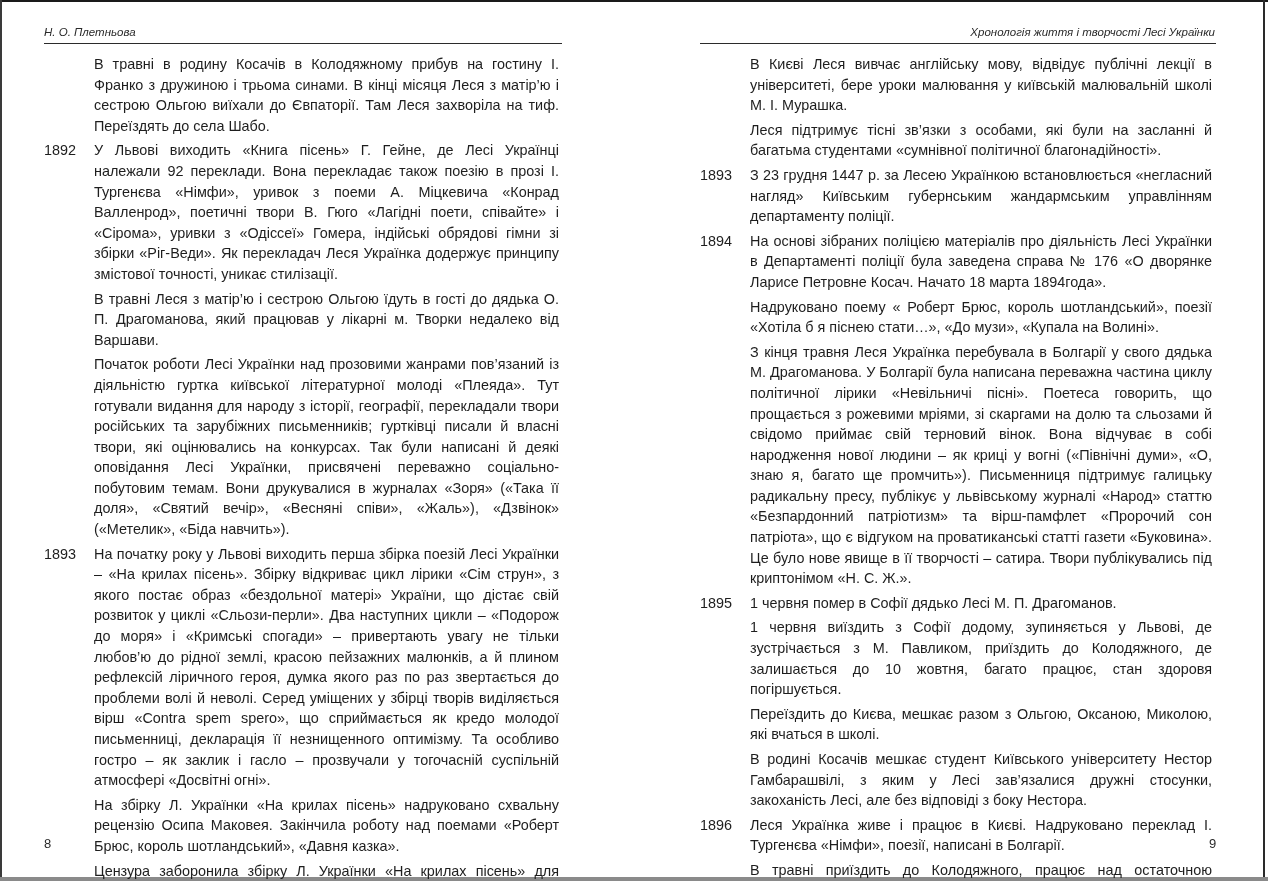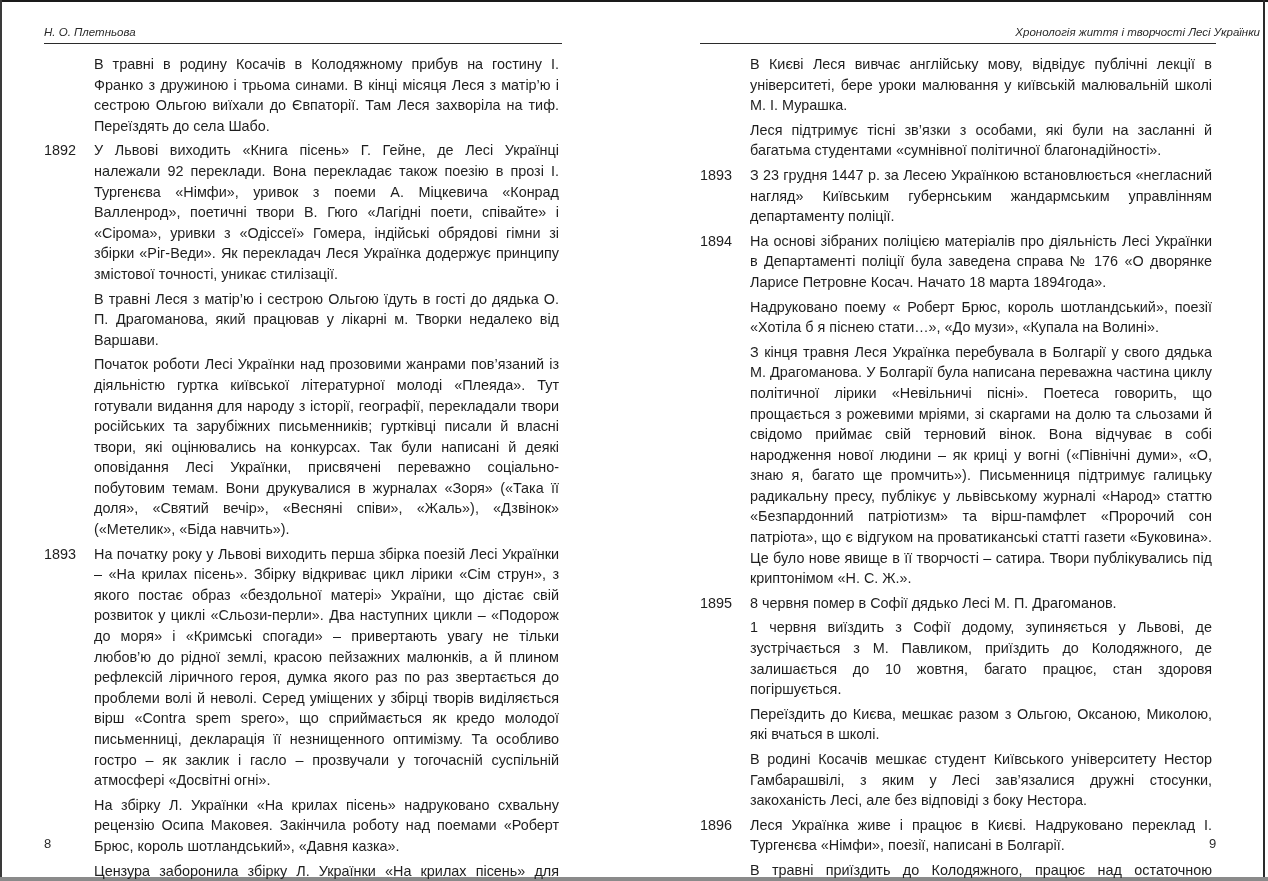--- a/index.html
+++ b/index.html
@@ -4,21 +4,21 @@
 <style>
   html, body { margin: 0; padding: 0; background: #ffffff; }
   body { width: 1268px; height: 881px; position: relative; overflow: hidden;
          font-family: "Liberation Sans", sans-serif; color: #1e1e1e; }
   .frame { position: absolute; left: 0; top: 0; width: 1268px; height: 881px; box-sizing: border-box; }
   .frame-top { position: absolute; left: 0; top: 0; width: 1268px; height: 2px; background: #1a1a1a; }
   .frame-left { position: absolute; left: 0; top: 0; width: 2px; height: 881px; background: #3a3a3a; }
   .frame-right { position: absolute; left: 1263px; top: 0; width: 2px; height: 881px; background: #2a2a2a; }
   .frame-bottom { position: absolute; left: 0; top: 877px; width: 1268px; height: 4px; background: #8a8a8a; }
 
-  .page { position: absolute; top: 0; height: 877px; padding-left: 45px; }
+  .page { position: absolute; top: 0; height: 877px; }
   .page.left { left: 0; width: 634px; }
   .page.right { left: 634px; width: 629px; }
 
   .running-head { position: absolute; top: 26px; font-size: 11.5px; font-style: italic; color: #2a2a2a; }
   .page.left .running-head { left: 44px; }
   .page.right .running-head { right: 48px; text-align: left; }
   .head-rule { position: absolute; top: 43px; height: 1px; background: #2b2b2b; }
   .page.left .head-rule { left: 44px; width: 518px; }
   .page.right .head-rule { left: 66px; width: 516px; }
 
@@ -82,21 +82,21 @@
       <p class="para">З 23 грудня 1447 р. за Лесею Українкою встановлюється «негласний нагляд» Київським губернським жандармським управлінням департаменту поліції.</p>
     </div>
     <div class="entry">
       <span class="year">1894</span>
       <p class="para">На основі зібраних поліцією матеріалів про діяльність Лесі Українки в Департаменті поліції була заведена справа № 176 «О дворянке Ларисе Петровне Косач. Начато 18 марта 1894года».</p>
       <p class="para">Надруковано поему « Роберт Брюс, король шотландський», поезії «Хотіла б я піснею стати…», «До музи», «Купала на Волині».</p>
       <p class="para">З кінця травня Леся Українка перебувала в Болгарії у свого дядька М. Драгоманова. У Болгарії була написана переважна частина циклу політичної лірики «Невільничі пісні». Поетеса говорить, що прощається з рожевими мріями, зі скаргами на долю та сльозами й свідомо приймає свій терновий вінок. Вона відчуває в собі народження нової людини – як криці у вогні («Північні думи», «О, знаю я, багато ще промчить»). Письменниця підтримує галицьку радикальну пресу, публікує у львівському журналі «Народ» статтю «Безпардонний патріотизм» та вірш-памфлет «Пророчий сон патріота», що є відгуком на проватиканські статті газети «Буковина». Це було нове явище в її творчості – сатира. Твори публікувались під криптонімом «Н. С. Ж.».</p>
     </div>
     <div class="entry">
       <span class="year">1895</span>
-      <p class="para">8 червня помер в Софії дядько Лесі М. П. Драгоманов.</p>
+      <p class="para">1 червня помер в Софії дядько Лесі М. П. Драгоманов.</p>
       <p class="para">1 червня виїздить з Софії додому, зупиняється у Львові, де зустрічається з М. Павликом, приїздить до Колодяжного, де залишається до 10 жовтня, багато працює, стан здоровя погіршується.</p>
       <p class="para">Переїздить до Києва, мешкає разом з Ольгою, Оксаною, Миколою, які вчаться в школі.</p>
       <p class="para">В родині Косачів мешкає студент Київського університету Нестор Гамбарашвілі, з яким у Лесі зав’язалися дружні стосунки, закоханість Лесі, але без відповіді з боку Нестора.</p>
     </div>
     <div class="entry">
       <span class="year">1896</span>
       <p class="para">Леся Українка живе і працює в Києві. Надруковано переклад І. Тургенєва «Німфи», поезії, написані в Болгарії.</p>
       <p class="para">В травні приїздить до Колодяжного, працює над остаточною редакцією драми «Блакитна троянда», написано поезію «Єврейська мелодія», «Товарищі на спомин», «Грішниця», «Хвилина розпачу».</p>
       <p class="para">Восени приїздить до Києва. Обрано членом Київського літературно-артистичного товариства.</p>
     </div>

